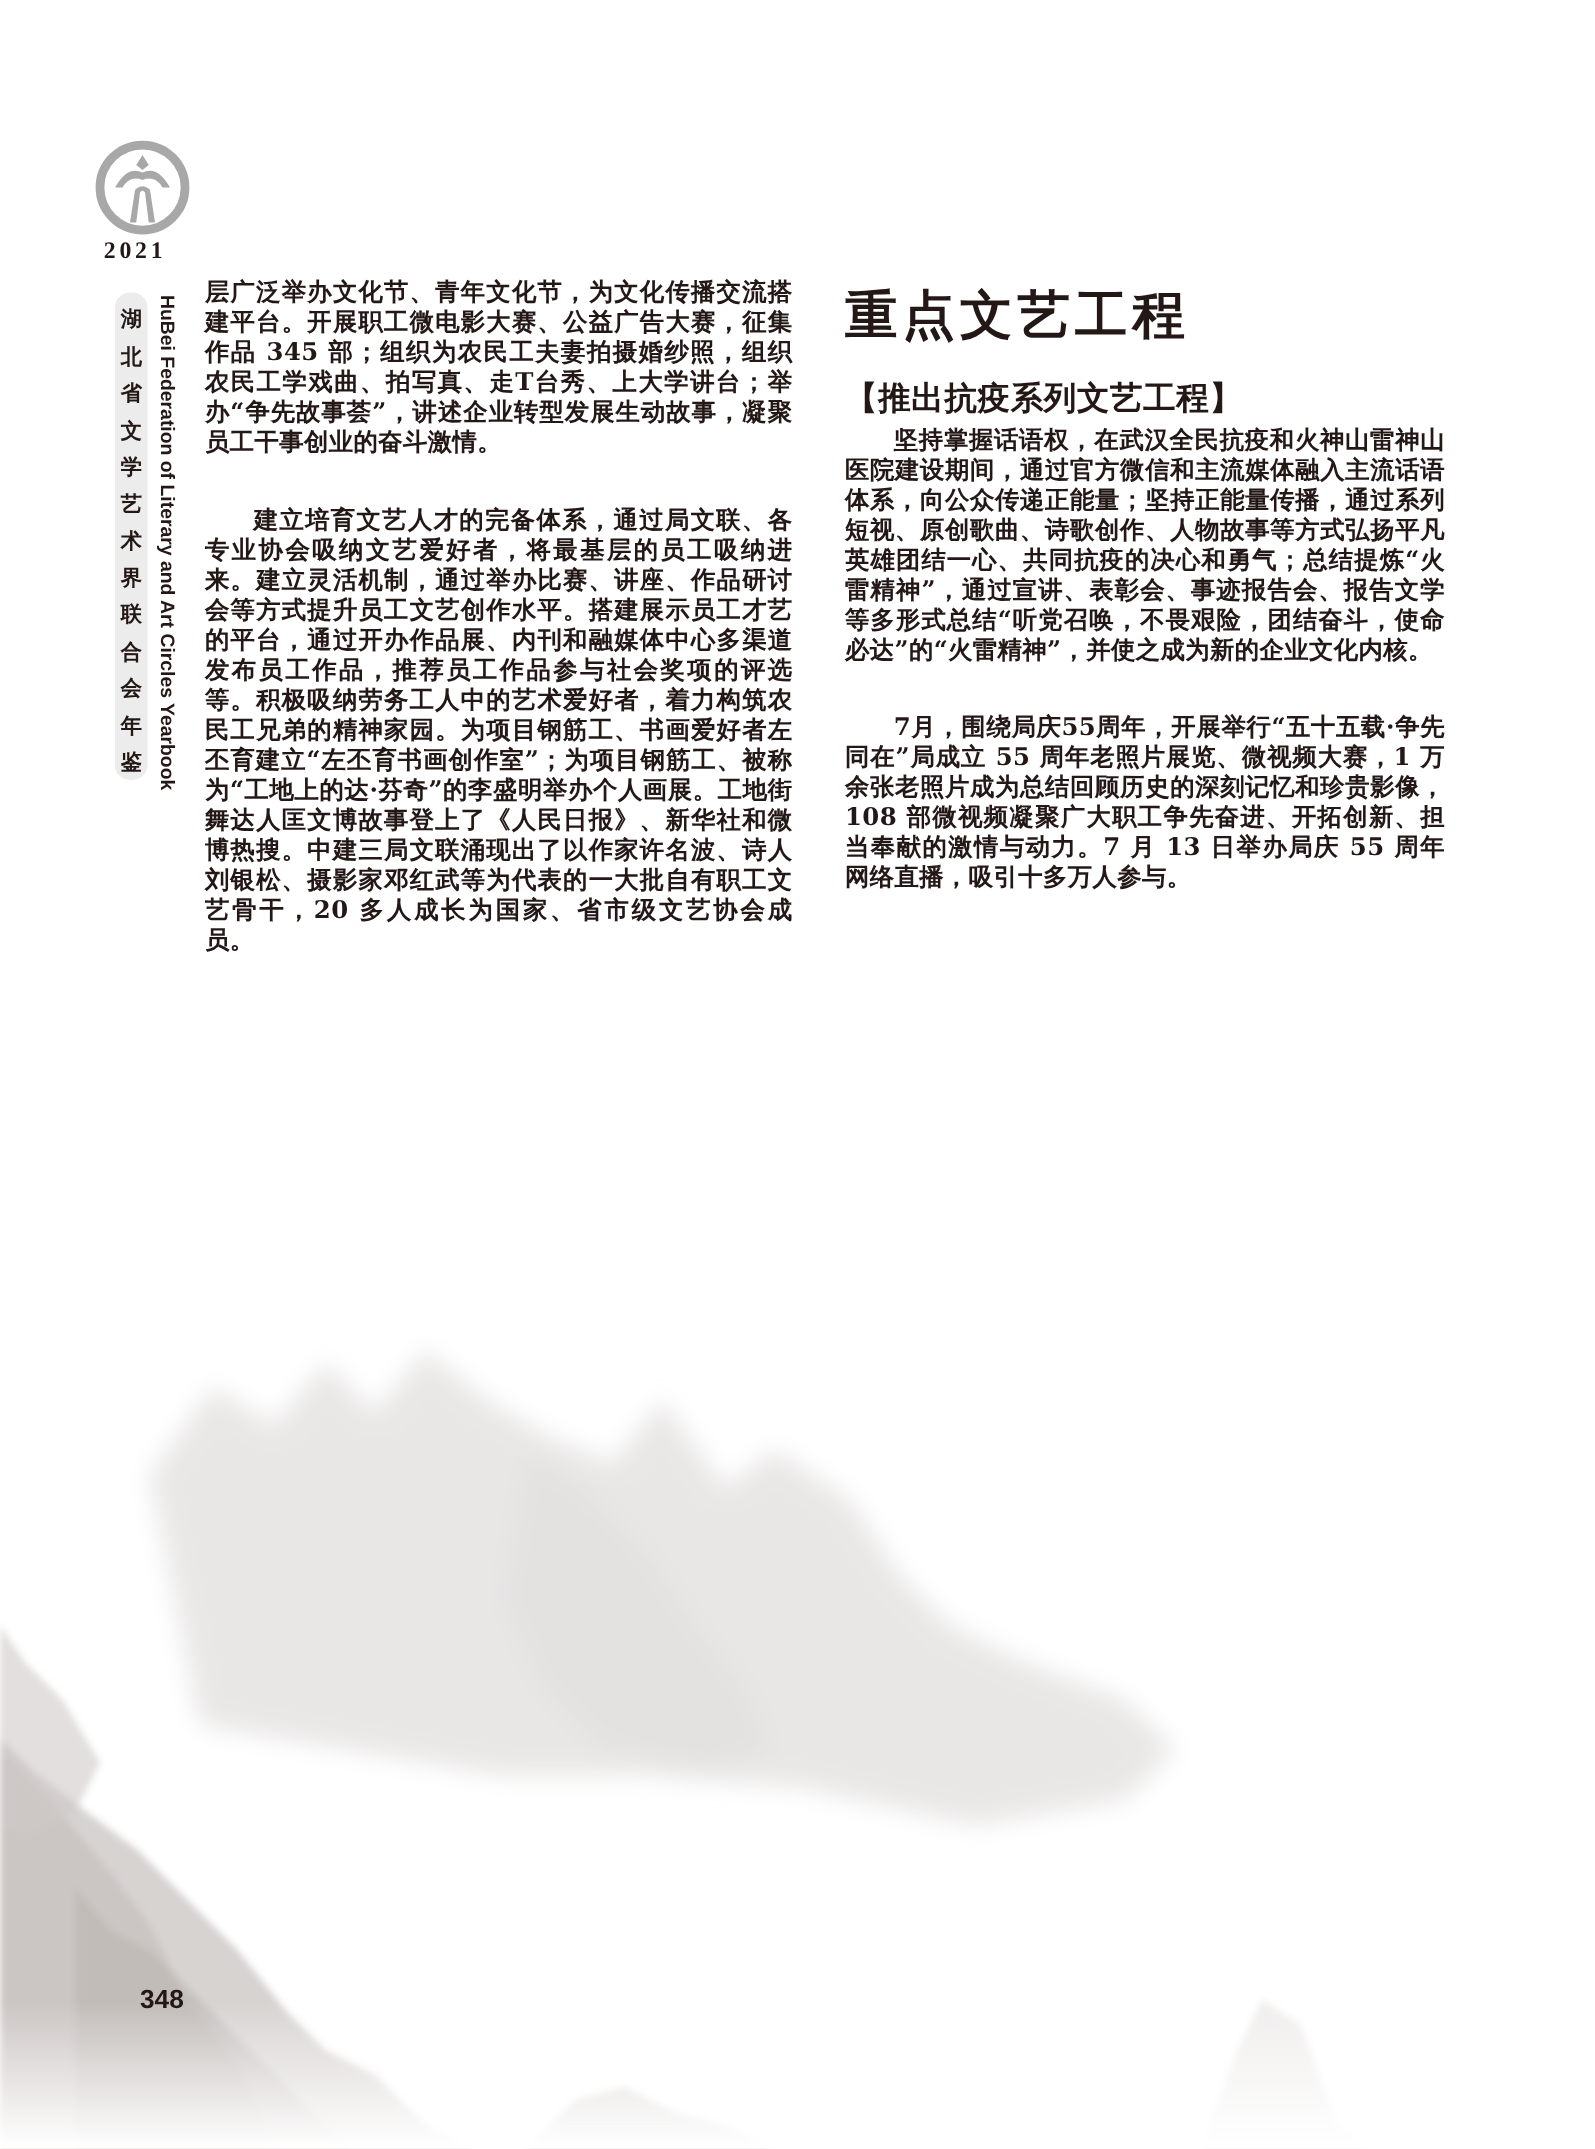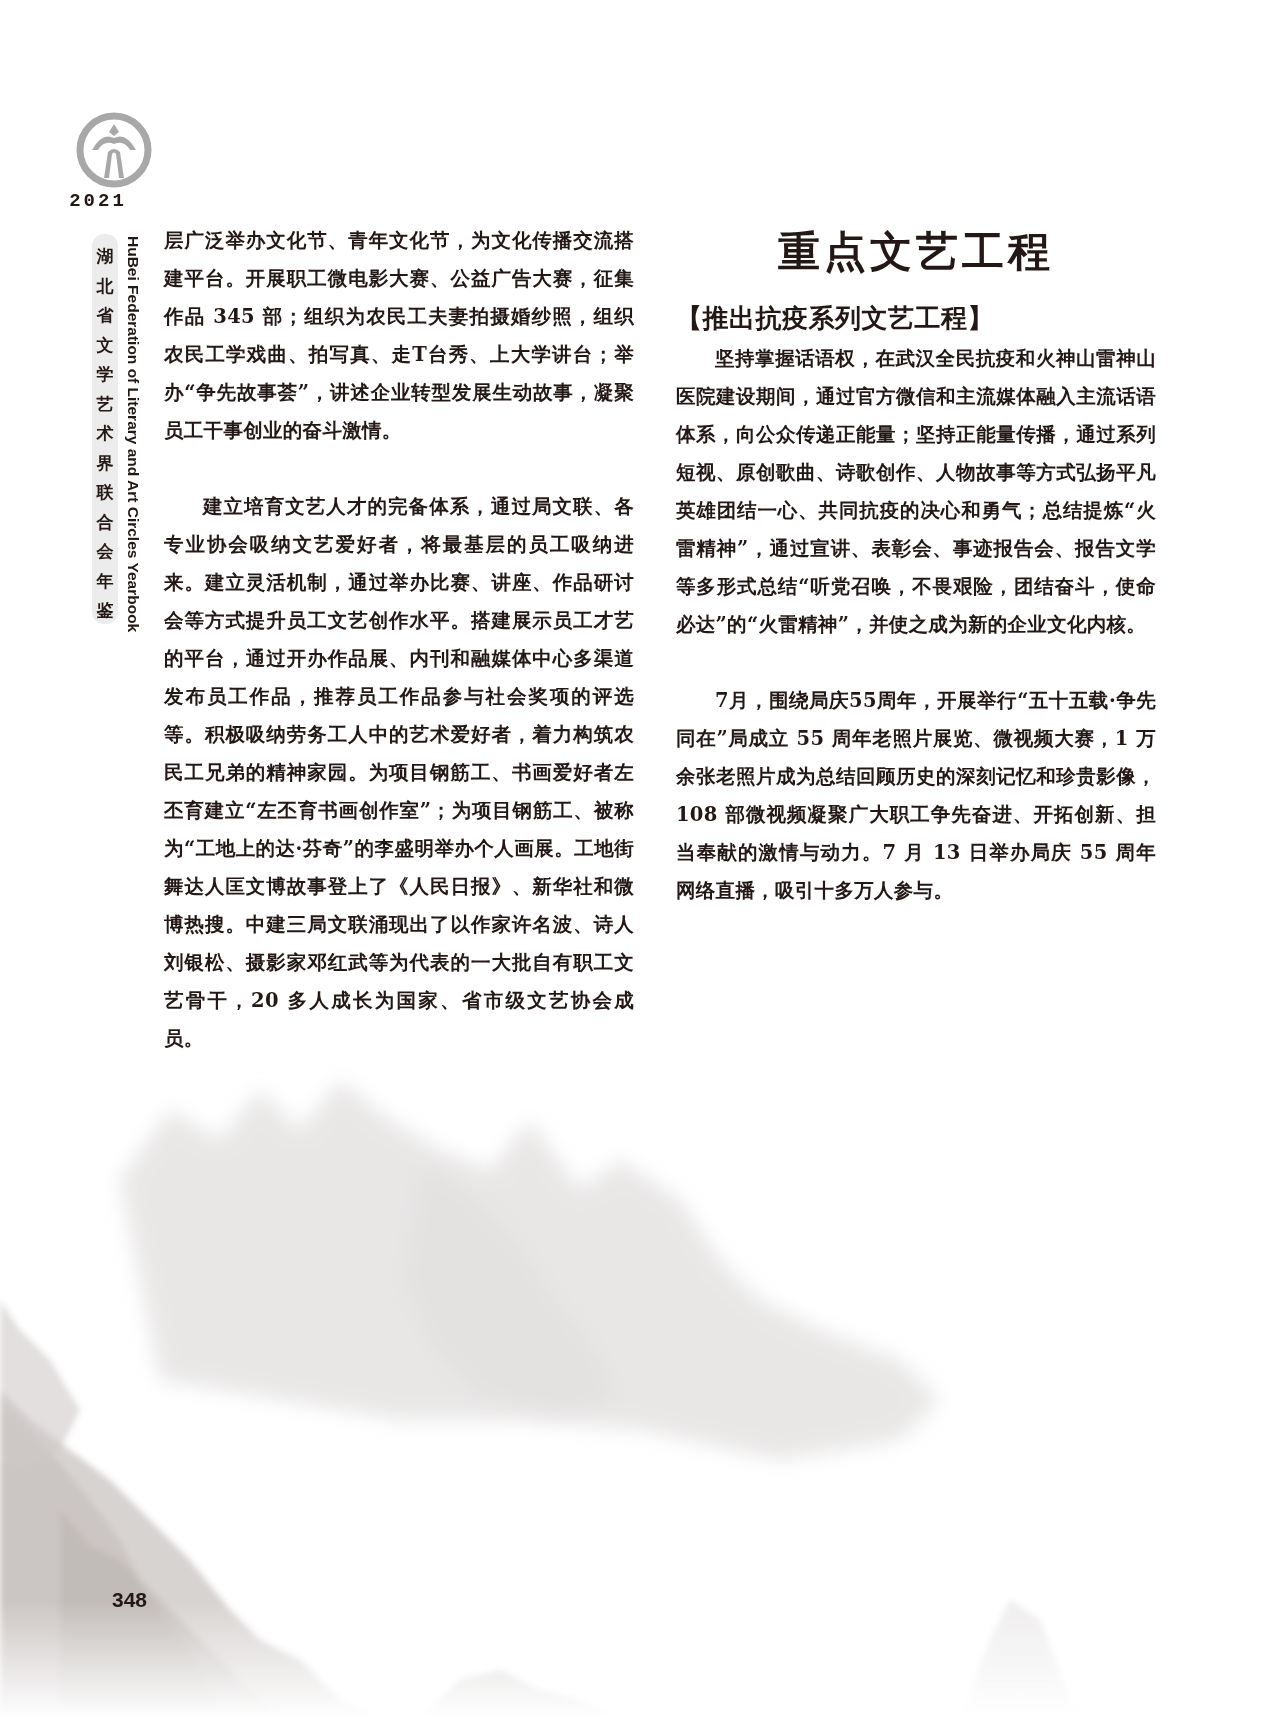--- a/index.html
+++ b/index.html
@@ -4,35 +4,35 @@
 <style>
   html, body { margin: 0; padding: 0; }
   body {
     width: 1276px; height: 1719px; position: relative; overflow: hidden;
     background: #ffffff;
     font-family: "DejaVu Serif", "Liberation Serif", serif;
     color: #231815;
   }
   .bg-art { position: absolute; left: 0; top: 0; width: 1276px; height: 1719px; z-index: 0; }
   .logo { position: absolute; left: 74px; top: 110px; width: 80px; height: 80px; z-index: 2; }
-  .year { position: absolute; left: 58px; top: 190px; width: 80px; text-align: center;
-    font-family: Liberation Mono, monospace; font-weight: bold; font-size: 19px; letter-spacing: 3px; color: #231815; z-index: 2; }
+  .year { position: absolute; left: 68px; top: 190px; width: 80px; text-align: center;
+    font-family: Liberation Serif, serif; font-weight: bold; font-size: 19px; letter-spacing: 3px; color: #231815; z-index: 2; }
   .side-band { position: absolute; left: 92px; top: 234px; width: 26px; height: 390px;
     background: #ececec; border-radius: 12px; z-index: 2; display: flex; flex-direction: column; align-items: center; padding-top: 8px; box-sizing: border-box; }
   .side-band span { display: block; font-weight: bold; font-size: 17px; line-height: 29.5px; color: #231815; font-family: "DejaVu Sans", sans-serif; }
   .side-en { position: absolute; left: 124px; top: 236px; width: 20px; height: 390px; z-index: 2; }
   .side-en span { position: absolute; left: 0; top: 0; transform-origin: left top; transform: translateX(18px) rotate(90deg);
     white-space: nowrap; font-family: "Liberation Sans", sans-serif; font-weight: bold; font-size: 15.5px; color: #231815; }
   .col { position: absolute; z-index: 2; }
   .col-left { left: 164px; top: 222px; width: 470px; }
   .col-right { left: 676px; top: 222px; width: 480px; }
-  .para { font-size: 19.5px; font-weight: bold; line-height: 38px; margin: 0; text-align: justify; letter-spacing: 0.3px; }
+  .para { font-size: 19.5px; font-weight: bold; line-height: 24px; margin: 0; text-align: justify; letter-spacing: 0.3px; }
   .para.indent { text-indent: 2em; }
   .sec-head { font-family: Liberation Mono, monospace; font-size: 26px; font-weight: bold; margin: 0; line-height: 40px; letter-spacing: 0.5px; }
-  .page-title { font-family: "DejaVu Sans", sans-serif; font-weight: bold; font-size: 42px; text-align: center; margin: 0; letter-spacing: 4px; line-height: 60px; }
+  .page-title { font-family: "DejaVu Sans", sans-serif; font-weight: bold; font-size: 42px; text-align: left; margin: 0; letter-spacing: 4px; line-height: 60px; }
   .page-num { position: absolute; left: 112px; top: 1588px; font-family: "Liberation Sans", sans-serif; font-weight: bold; font-size: 21px; color: #231815; z-index: 2; }
 </style>
 </head>
 <body>
 
 <svg class="bg-art" viewBox="0 0 1276 1719" xmlns="http://www.w3.org/2000/svg">
   <defs>
     <filter id="blur8">
         <feGaussianBlur stdDeviation="10"></feGaussianBlur>
       </filter>

